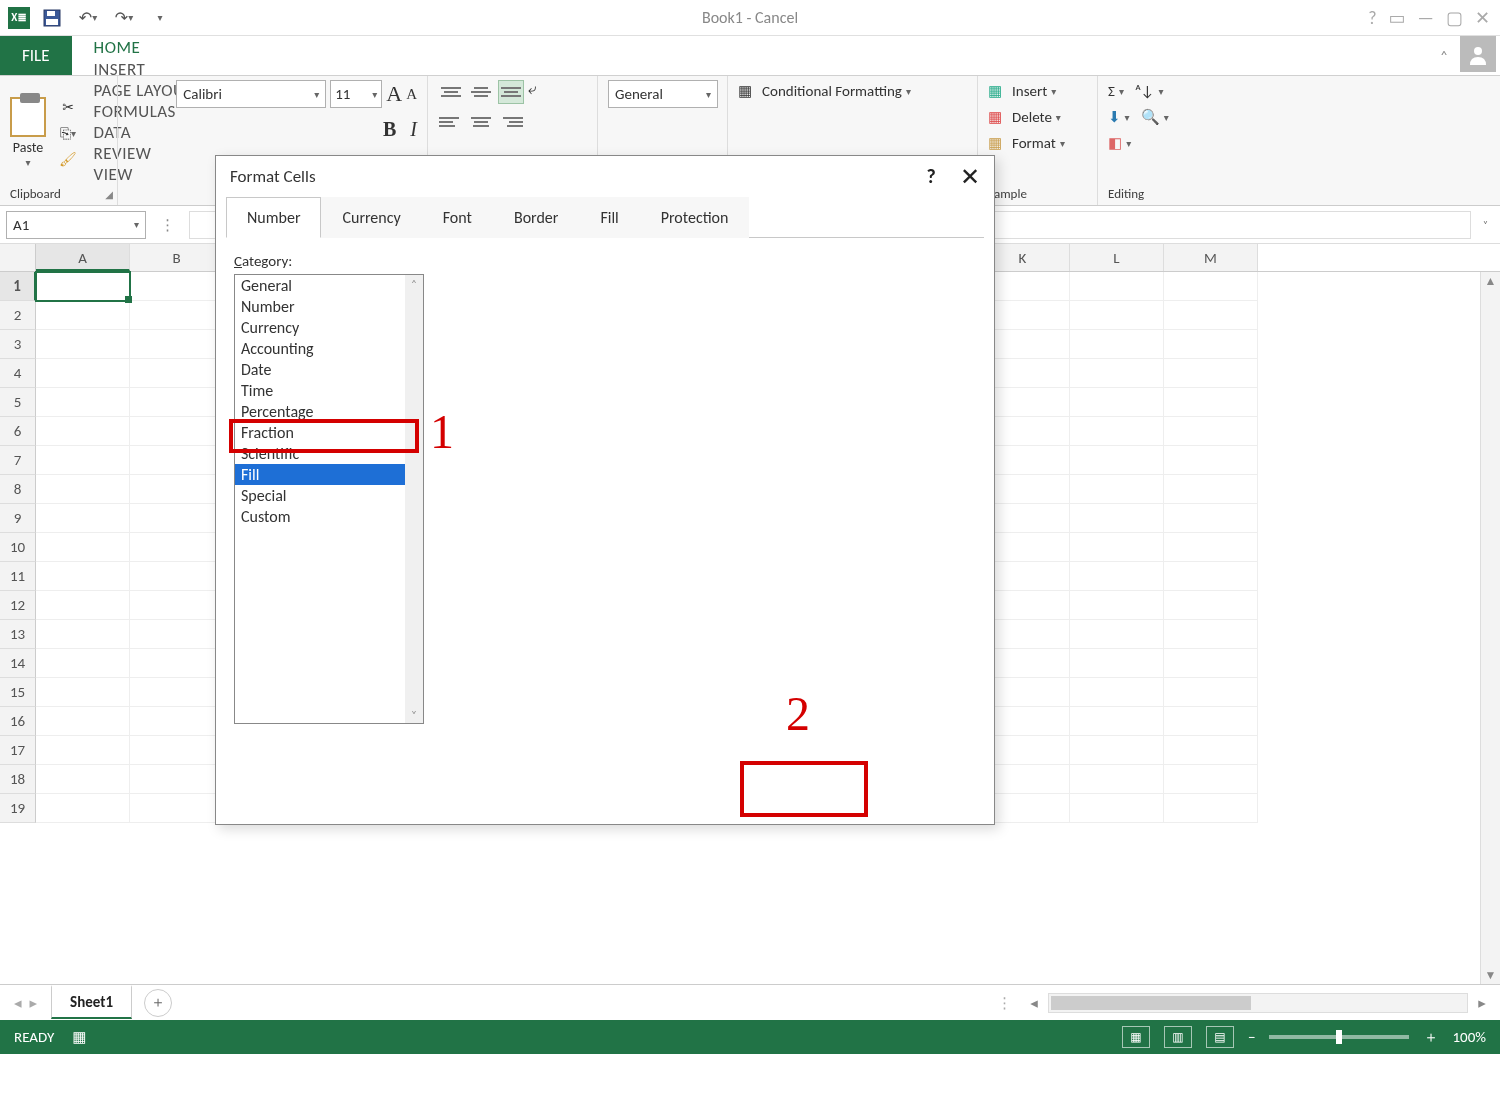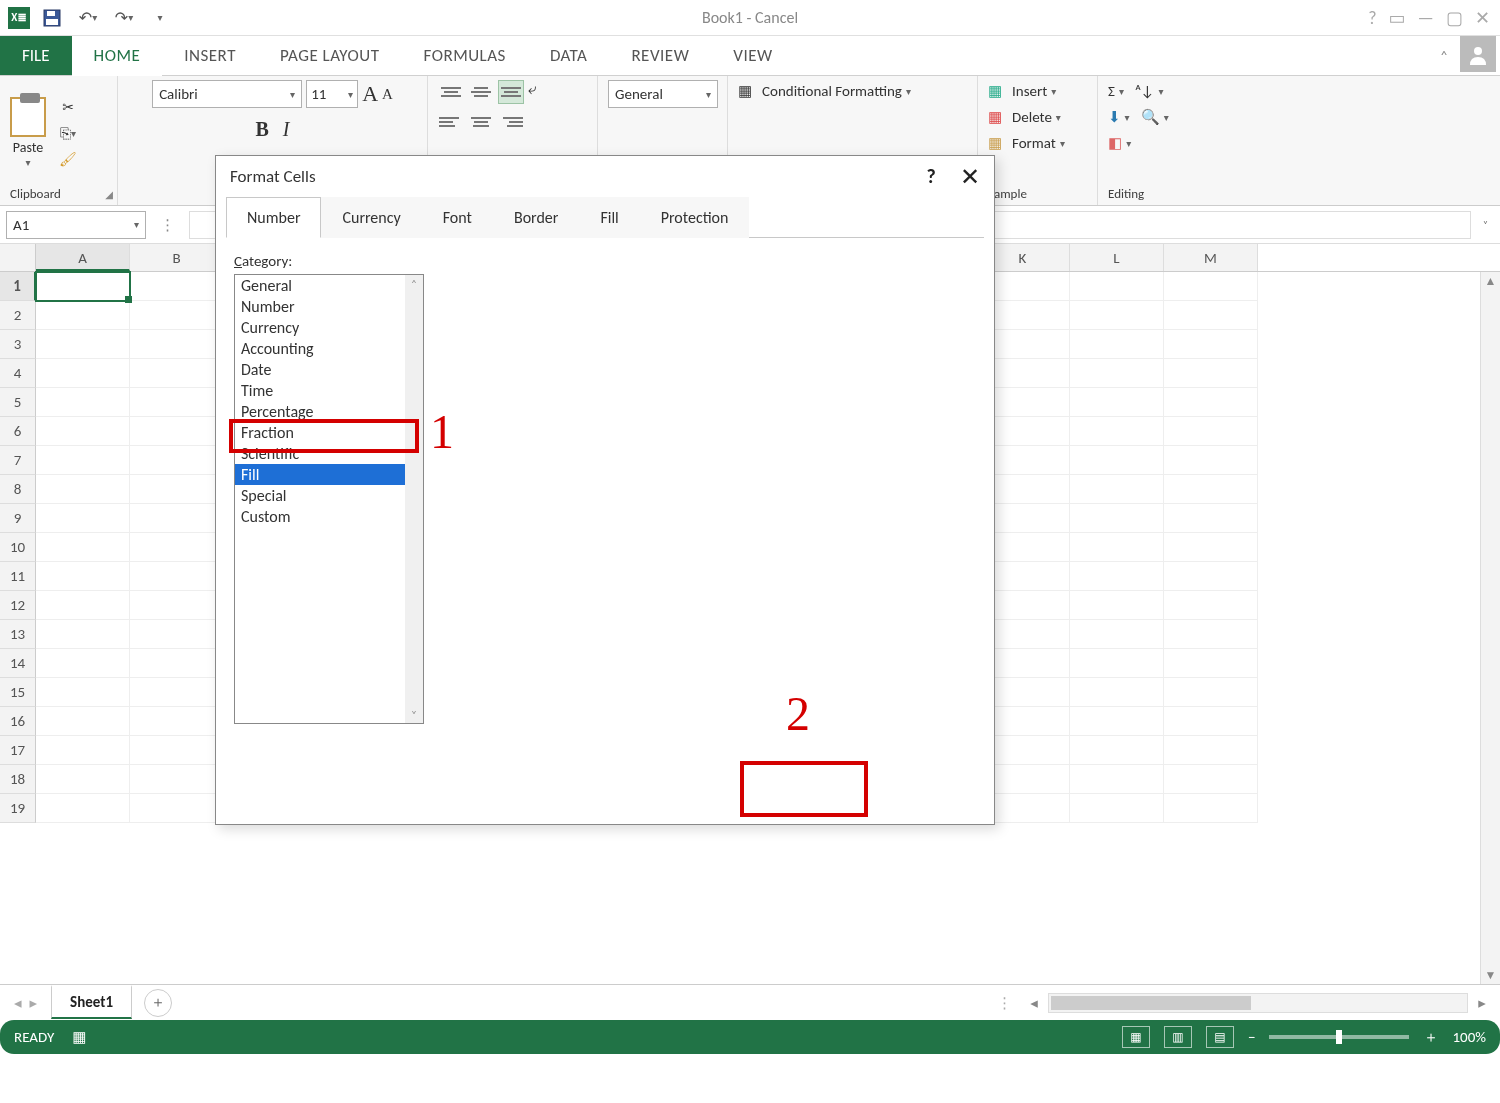--- a/index.html
+++ b/index.html
@@ -78,21 +78,21 @@
   .sheet-nav{padding:0 14px;color:#aaa;display:flex;gap:8px;}
   .sheet-tab{padding:6px 18px;border:1px solid #ccc;border-top:none;background:#fff;position:relative;top:-1px;cursor:pointer;font-weight:bold;color:#222;border-bottom:2px solid #217346;border-top:2px solid #fff;}
   .add-sheet{width:28px;height:28px;border:1px solid #ccc;border-radius:50%;display:flex;align-items:center;justify-content:center;margin-left:12px;cursor:pointer;color:#666;}
   .hscroll-area{flex:1;display:flex;align-items:center;justify-content:flex-end;padding-right:8px;gap:4px;}
   .hscroll{width:420px;height:20px;background:#f3f3f3;border:1px solid #ddd;position:relative;}
   .hscroll .thumb{position:absolute;left:2px;top:2px;height:14px;width:200px;background:#ccc;}
   .harr{cursor:pointer;color:#888;width:20px;text-align:center;}
   .sdots{color:#aaa;margin-right:8px;}
 
   
-  .status{height:34px;background:#217346;color:#fff;display:flex;align-items:center;padding:0 14px;font-size:15px;border-radius:14px;}
+  .status{height:34px;background:#217346;color:#fff;display:flex;align-items:center;padding:0 14px;font-size:15px;}
   .status-left{display:flex;align-items:center;gap:18px;}
   .status-right{margin-left:auto;display:flex;align-items:center;gap:14px;}
   .view-btn{width:28px;height:22px;border:1px solid rgba(255,255,255,.6);display:flex;align-items:center;justify-content:center;cursor:pointer;font-size:12px;}
   .zoom-slider{width:140px;height:4px;background:rgba(255,255,255,.5);position:relative;}
   .zoom-slider .tick{position:absolute;left:50%;top:-4px;width:1px;height:12px;background:#fff;}
   .zoom-slider .handle{position:absolute;left:50%;top:-5px;width:6px;height:14px;background:#fff;margin-left:-3px;}
 
   
   .dialog{position:absolute;left:215px;top:155px;width:780px;height:670px;background:#fff;border:1px solid #888;box-shadow:4px 4px 12px rgba(0,0,0,.15);}
   .dlg-title{height:40px;display:flex;align-items:center;padding:0 14px;font-size:17px;}
@@ -147,21 +147,21 @@
     <span>?</span>
     <span>▭</span>
     <span>—</span>
     <span>▢</span>
     <span>✕</span>
   </div>
 </div>
 
 <div class="ribbon-tabs">
   <div class="file-tab">FILE</div>
-  <div id="tabs-container" style="display:flex;">
+  <div id="tabs-container" style="display:flex;flex-direction:column;">
       <div class="tab active">HOME</div>
       <div class="tab">INSERT</div>
       <div class="tab">PAGE LAYOUT</div>
       <div class="tab">FORMULAS</div>
       <div class="tab">DATA</div>
       <div class="tab">REVIEW</div>
       <div class="tab">VIEW</div>
     </div>
   <div class="ribbon-collapse">˄</div>
   <div class="user-pic-ribbon">
@@ -191,21 +191,21 @@
         <div class="mini-btn">
             <span style="color:#d49a2a;">🖌</span>
           </div>
       </div>
     </div>
     <div class="group-label">Clipboard</div>
     <div class="group-launcher">◢</div>
   </div>
 
   <div class="group" style="width:310px;">
-    <div class="group-body" style="flex-direction:column;align-items:center;gap:10px;">
+    <div class="group-body" style="flex-direction:column;align-items:flex-end;gap:10px;">
       <div class="font-row">
         <div class="font-combo">
             <span>Calibri</span>
             <span class="caret">▾</span>
           </div>
         <div class="size-combo">
             <span>11</span>
             <span class="caret">▾</span>
           </div>
         <span class="a-big">A</span>

